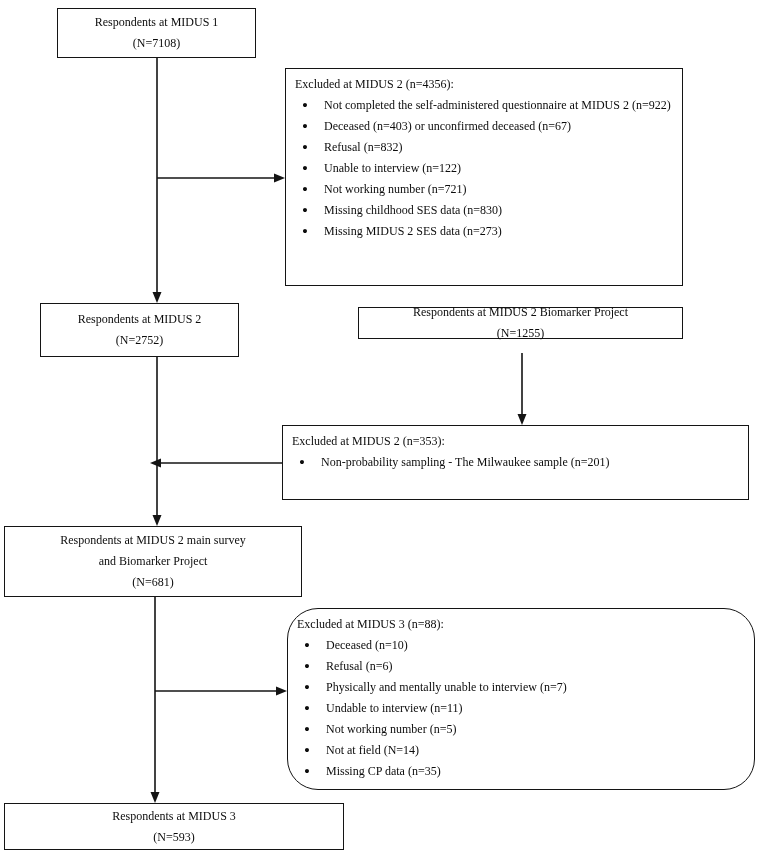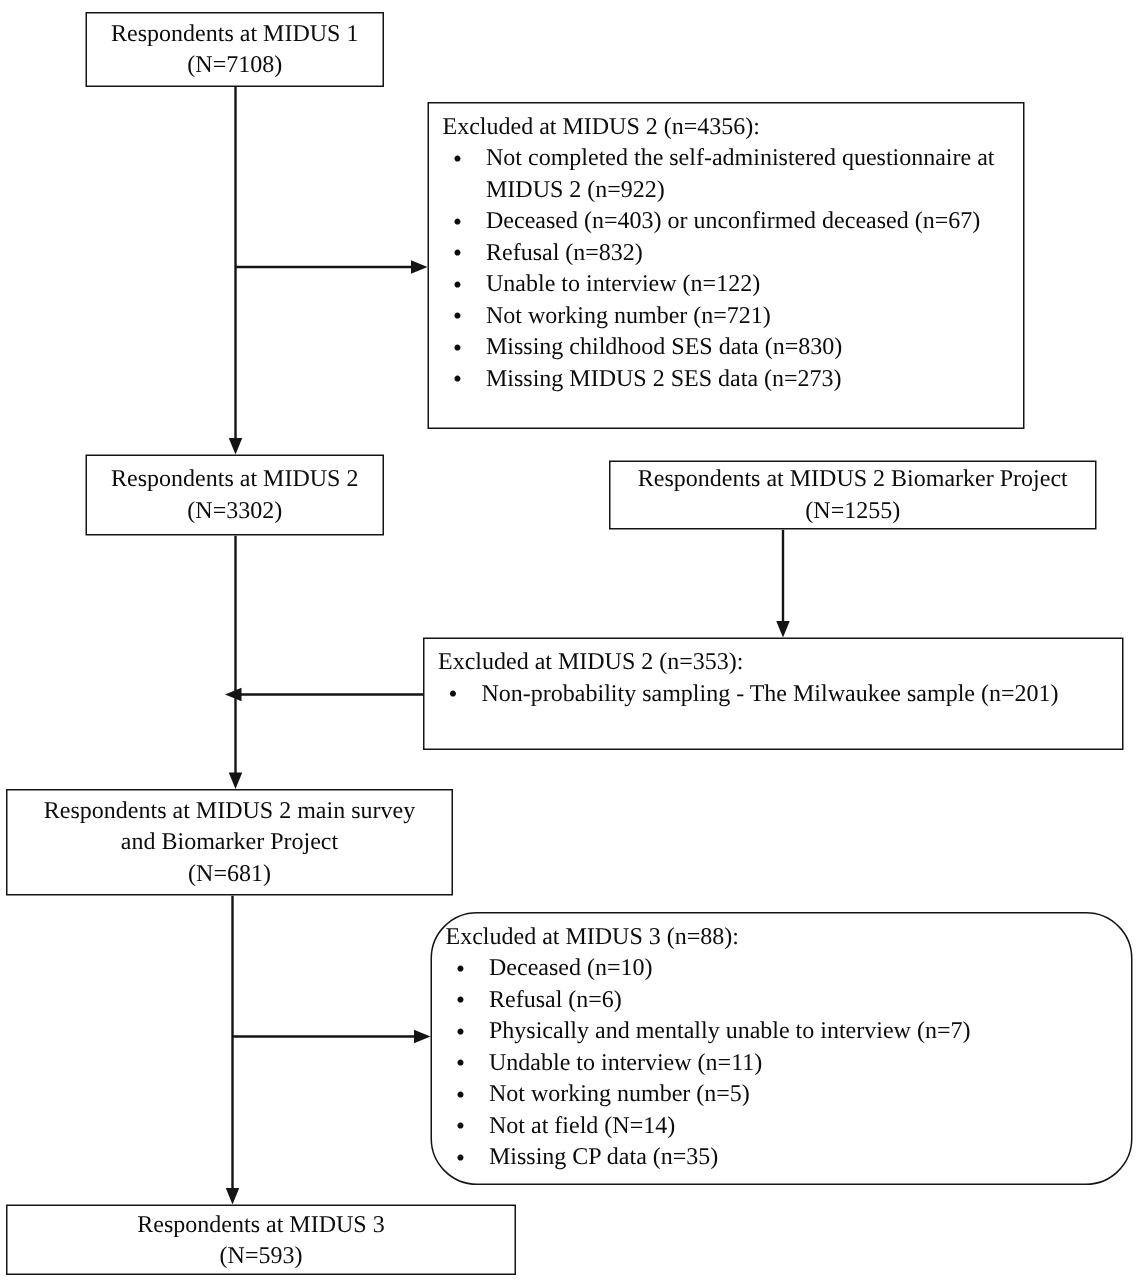--- a/index.html
+++ b/index.html
@@ -14,21 +14,21 @@
     background: #ffffff;
     font-family: "Liberation Serif", "DejaVu Serif", serif;
     color: #0c0c0c;
     overflow: hidden;
   }
   .box {
     position: absolute;
     border: 1.6px solid #141414;
     background: #ffffff;
     box-sizing: border-box;
-    font-size: 16px;
+    font-size: 12px;
     line-height: 21px;
   }
   .cbox {
     display: flex;
     flex-direction: column;
     align-items: center;
     justify-content: center;
     text-align: center;
   }
   .xbox {
@@ -109,26 +109,26 @@
       <li>Not completed the self-administered questionnaire at MIDUS 2 (n=922)</li>
       <li>Deceased (n=403) or unconfirmed deceased (n=67)</li>
       <li>Refusal (n=832)</li>
       <li>Unable to interview (n=122)</li>
       <li>Not working number (n=721)</li>
       <li>Missing childhood SES data (n=830)</li>
       <li>Missing MIDUS 2 SES data (n=273)</li>
     </ul>
   </div>
 
-  <div class="box cbox" style="left:57px; top:303px; width:199px; height:54px;">
+  <div class="box cbox" style="left:40px; top:303px; width:199px; height:54px;">
     <div>Respondents at MIDUS 2</div>
-    <div>(N=3302)</div>
+    <div>(N=2752)</div>
   </div>
 
-  <div class="box cbox" style="left:358px; top:307px; width:325px; height:46px;margin-left:48px;">
+  <div class="box cbox" style="left:358px; top:307px; width:325px; height:32px;">
     <div>Respondents at MIDUS 2 Biomarker Project</div>
     <div>(N=1255)</div>
   </div>
 
   <div class="box xbox" style="left:282px; top:425px; width:467px; height:75px;">
     <div class="xhead">Excluded at MIDUS 2 (n=353):</div>
     <ul>
       <li>Non-probability sampling - The Milwaukee sample (n=201)</li>
     </ul>
   </div>

